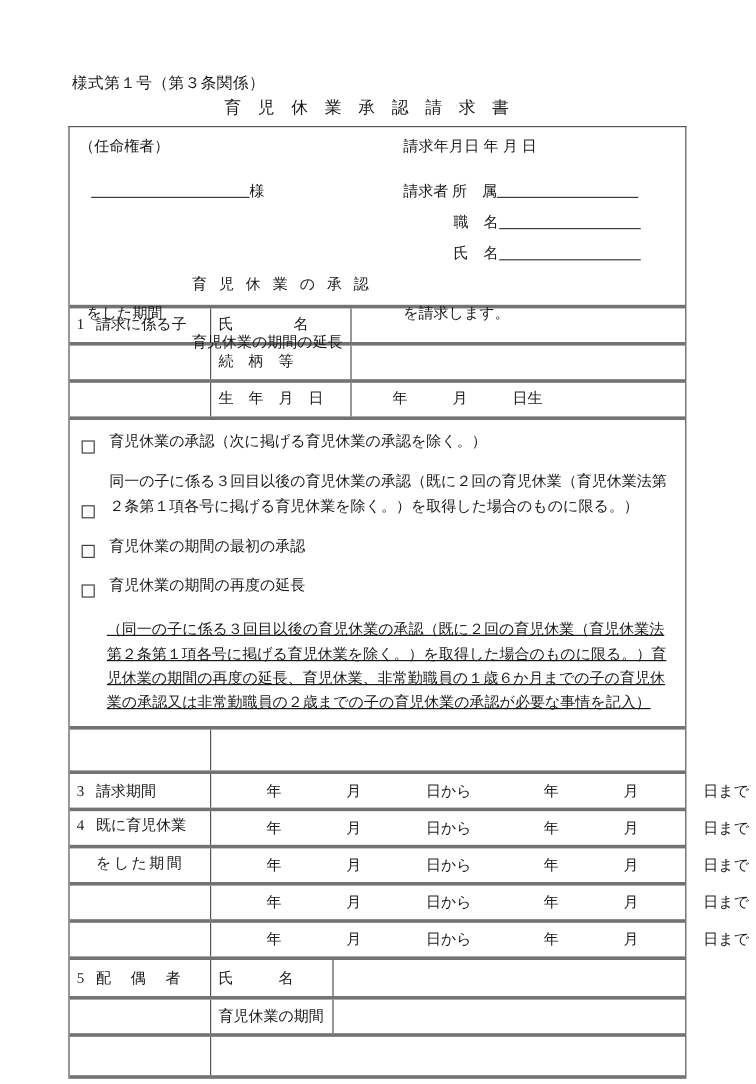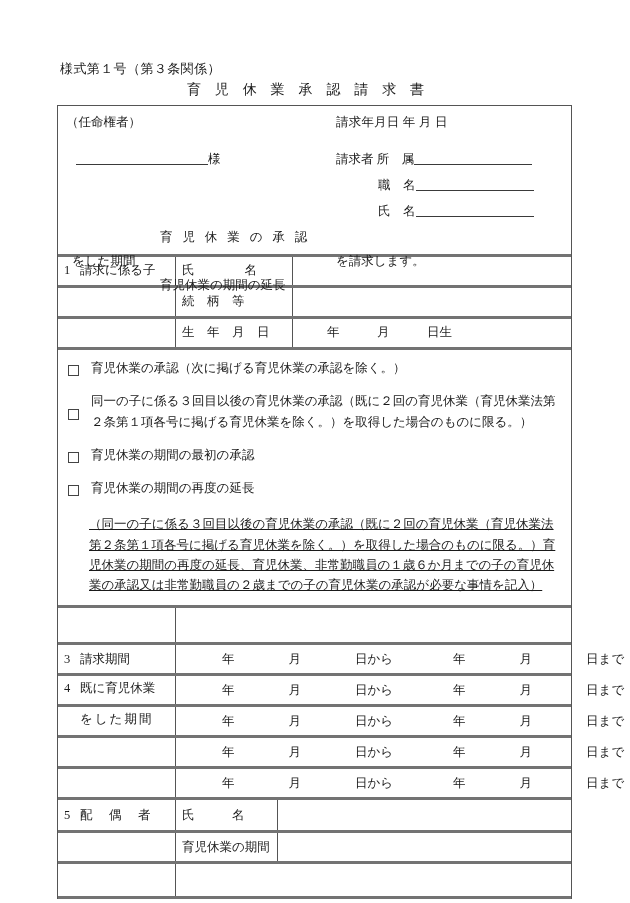--- a/index.html
+++ b/index.html
@@ -121,21 +121,21 @@
   .h-28 { min-height: 28px; }
   .h-30 { min-height: 30px; }
   .h-32 { min-height: 32px; }
 
   .vcenter { display: flex; align-items: center; }
 
   
   .choice-list { padding: 8px 6px 6px 10px; }
   .choice {
     display: flex;
-    align-items: center;
+    align-items: flex-end;
     margin-bottom: 13px;
     font-size: 12.5px;
     line-height: 1.62;
   }
   .box {
     flex: 0 0 auto;
     width: 9px;
     height: 9px;
     border: 1px solid #444;
     margin-right: 12px;

